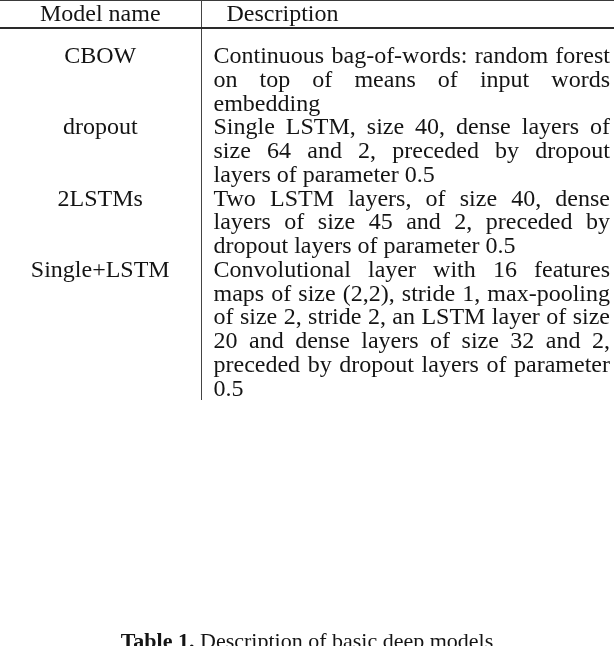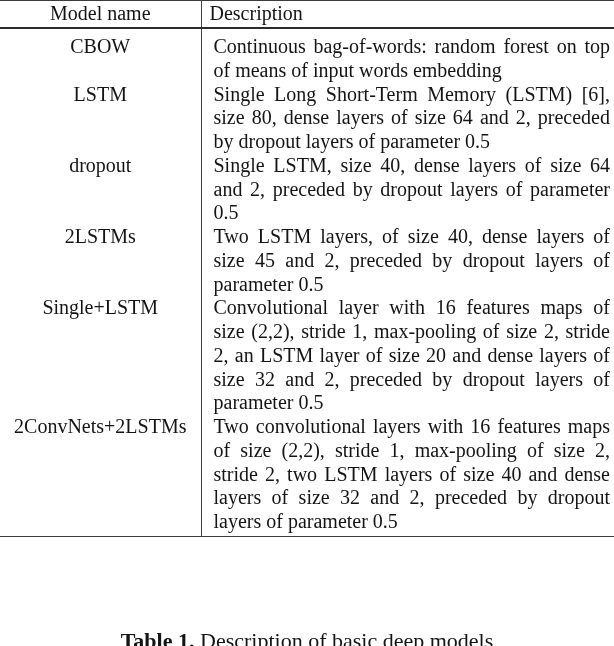--- a/index.html
+++ b/index.html
@@ -18,21 +18,21 @@
     .table-wrap {
       position: absolute;
       left: 0;
       top: 0;
       width: 614px;
     }
     table.models {
       border-collapse: collapse;
       width: 614px;
       table-layout: fixed;
-      font-size: 20px;
+      font-size: 24px;
       line-height: 23.75px;
     }
     table.models col.c1 { width: 201px; }
     table.models col.c2 { width: 413px; }
     table.models thead tr {
       border-top: 1.5px solid #3a3a3a;
       border-bottom: 2.5px solid #2a2a2a;
     }
     table.models thead th {
       font-weight: normal;
@@ -41,33 +41,33 @@
       vertical-align: middle;
     }
     table.models th.col-name,
     table.models td.name {
       text-align: center;
       border-right: 1.5px solid #444444;
       padding: 0 2px;
     }
     table.models th.col-desc {
       text-align: left;
-      padding-left: 8px;
+      padding-left: 25px;
     }
     table.models td {
       vertical-align: top;
       padding: 0;
     }
     table.models td.desc {
       text-align: justify;
       text-align-last: left;
       padding: 0 4px 0 12px;
       hyphens: none;
     }
-    table.models tbody tr.row-first td { padding-top: 6px; }
+    table.models tbody tr.row-first td { padding-top: 15px; }
     table.models tbody tr.row-last {
       border-bottom: 1.5px solid #3a3a3a;
     }
     table.models tbody tr.row-last td { padding-bottom: 2px; }
     .caption {
       position: absolute;
       left: 0;
       width: 614px;
       top: 628px;
       text-align: center;
@@ -91,38 +91,30 @@
         <th class="col-name">Model name</th>
         <th class="col-desc">Description</th>
       </tr>
     </thead>
     <tbody>
       <tr class="row-first">
         <td class="name">CBOW</td>
         <td class="desc">Continuous bag-of-words: random forest on top of means of input words embedding</td>
       </tr>
       <tr>
-        <td class="name">LSTM</td>
-        <td class="desc">Single Long Short-Term Memory (LSTM) [6], size 80, dense layers of size 64 and 2, preceded by dropout layers of parameter 0.5</td>
-      </tr>
-      <tr>
         <td class="name">dropout</td>
         <td class="desc">Single LSTM, size 40, dense layers of size 64 and 2, preceded by dropout layers of parameter 0.5</td>
       </tr>
       <tr>
         <td class="name">2LSTMs</td>
         <td class="desc">Two LSTM layers, of size 40, dense layers of size 45 and 2, preceded by dropout layers of parameter 0.5</td>
       </tr>
       <tr>
         <td class="name">Single+LSTM</td>
         <td class="desc">Convolutional layer with 16 features maps of size (2,2), stride 1, max-pooling of size 2, stride 2, an LSTM layer of size 20 and dense layers of size 32 and 2, preceded by dropout layers of parameter 0.5</td>
       </tr>
-      <tr class="row-last">
-        <td class="name">2ConvNets+2LSTMs</td>
-        <td class="desc">Two convolutional layers with 16 features maps of size (2,2), stride 1, max-pooling of size 2, stride 2, two LSTM layers of size 40 and dense layers of size 32 and 2, preceded by dropout layers of parameter 0.5</td>
-      </tr>
     </tbody>
   </table>
 </div>
 
 <div class="caption">
   <span class="label">Table 1.</span><span> Description of basic deep models</span>
 </div>
 
 </body></html>

